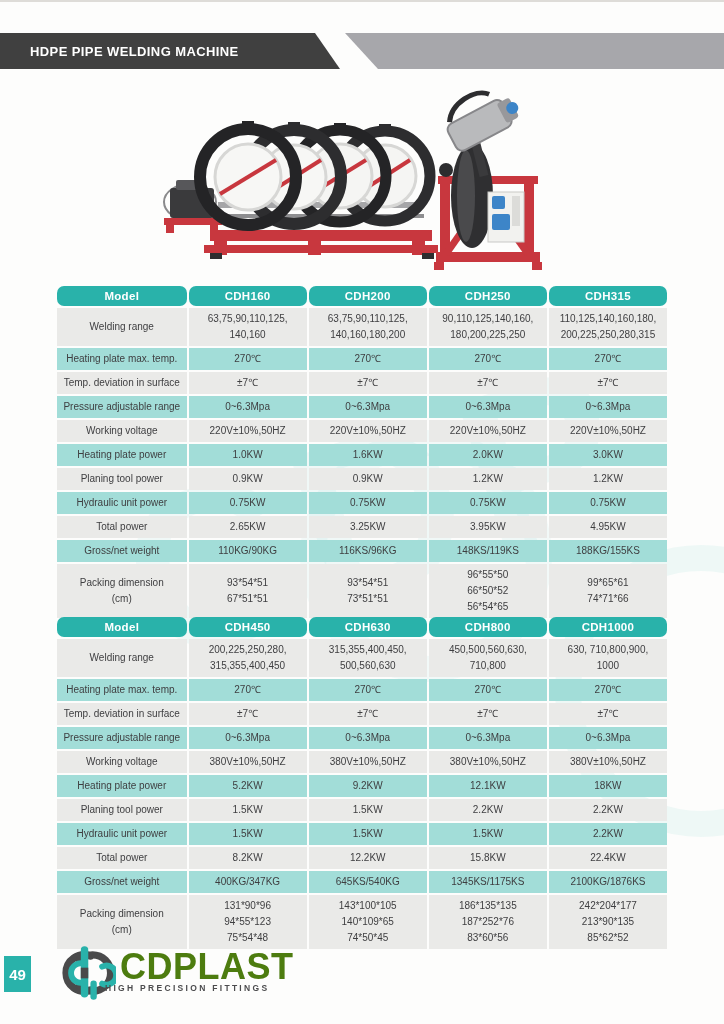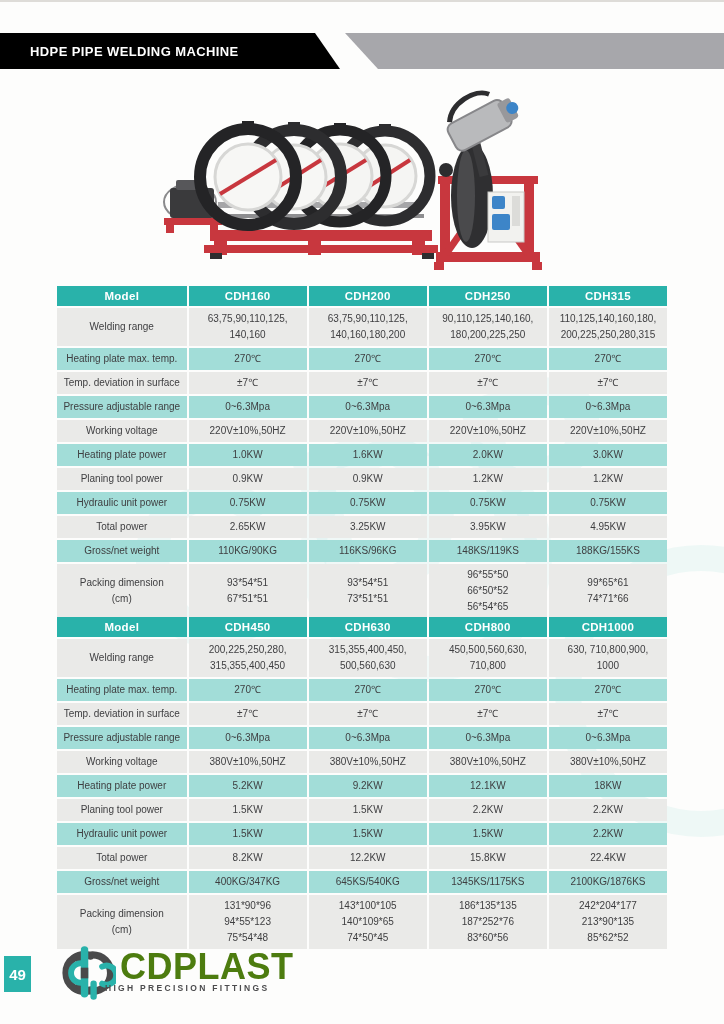--- a/index.html
+++ b/index.html
@@ -2,21 +2,21 @@
 <html><head>
 <meta charset="utf-8">
 <style>
   html,body{margin:0;padding:0;}
   body{width:724px;height:1024px;background:#fdfdfc;font-family:"Liberation Sans",sans-serif;overflow:hidden;}
   .page{position:relative;width:724px;height:1024px;}
 
   .top-edge{position:absolute;top:0;left:0;right:0;height:2px;background:#dedcd8;}
 
   
-  .banner-teal{position:absolute;top:33px;left:0;width:340px;height:36px;background:#000000;
+  .banner-teal{position:absolute;top:33px;left:0;width:340px;height:36px;background:#404040;
     clip-path:polygon(0 0,315px 0,340px 100%,0 100%);display:flex;align-items:center;}
   .banner-title{color:#ffffff;font-size:13px;font-weight:bold;letter-spacing:.4px;padding-left:30px;white-space:nowrap;}
   .banner-gray{position:absolute;top:33px;left:345px;width:379px;height:36px;background:#a7a7ab;
     clip-path:polygon(0 0,100% 0,100% 100%,33px 100%);}
 
   
   .watermark{position:absolute;top:380px;left:120px;font-size:230px;font-weight:bold;
     color:rgba(41,178,170,0.06);transform:rotate(-18deg);letter-spacing:10px;pointer-events:none;}
   .wm-ring{position:absolute;border:26px solid rgba(41,178,170,0.07);border-radius:50%;pointer-events:none;}
   .wm-ring.r1{width:240px;height:240px;left:555px;top:545px;}
@@ -26,21 +26,21 @@
   .machine{position:absolute;top:84px;left:140px;width:440px;height:192px;}
 
   
   .table-wrap{position:absolute;left:0;width:724px;display:flex;justify-content:center;}
   .tw1{top:284px;} .tw2{top:615px;}
   table.spec-table{width:614px;table-layout:fixed;border-collapse:separate;border-spacing:2px;
     font-size:10px;color:#3e3e40;}
   col.c-label{width:21.5%;} col.c-data{width:19.6%;}
   table.spec-table th,table.spec-table td{text-align:center;vertical-align:middle;padding:3px 2px;font-weight:normal;}
   table.spec-table td div,table.spec-table th div{line-height:1.6;}
-  table.spec-table thead th{background:#29b2aa;color:#fff;font-size:11.5px;font-weight:bold;padding:4px 20px;letter-spacing:.3px;}
+  table.spec-table thead th{background:#29b2aa;color:#fff;font-size:11.5px;font-weight:bold;padding:4px 20px;letter-spacing:.3px;border-radius:7px;}
   table.spec-table tbody tr.gray > th,table.spec-table tbody tr.gray > td{background:#eaeae8;}
   table.spec-table tbody tr.teal > th,table.spec-table tbody tr.teal > td{background:#a2ddd8;}
   table.spec-table tbody td{line-height:1.6;}
   table.spec-table tbody th.lbl{font-weight:normal;margin-top:16px;}
 
   
   .page-badge{position:absolute;left:4px;top:956px;width:27px;height:36px;background:#29b2aa;color:#fff;
     display:flex;align-items:center;justify-content:center;font-size:15px;font-weight:bold;}
   .logo-mark{position:absolute;left:52px;top:942px;width:64px;height:62px;}
   .brand-name{position:absolute;left:120px;top:946px;font-size:36px;font-weight:bold;color:#4d7c0f;letter-spacing:.5px;}

